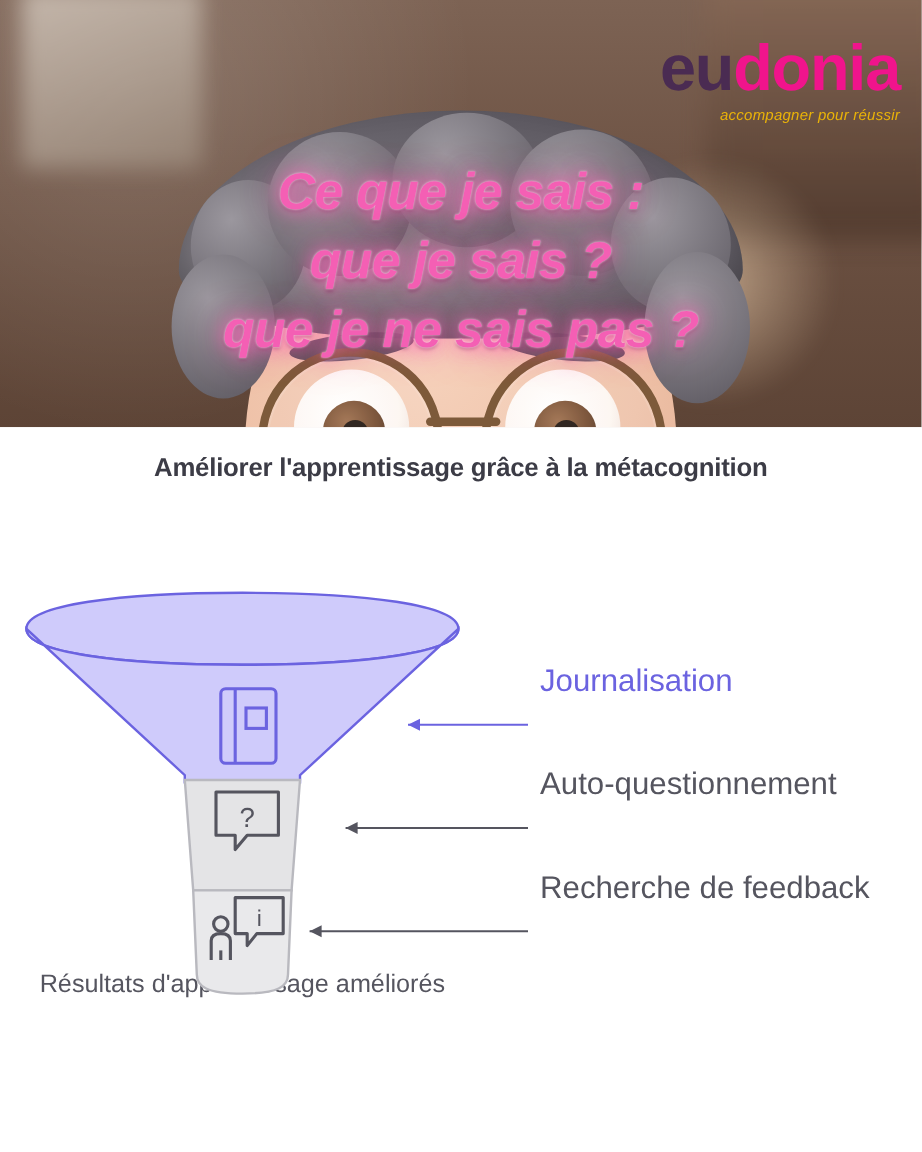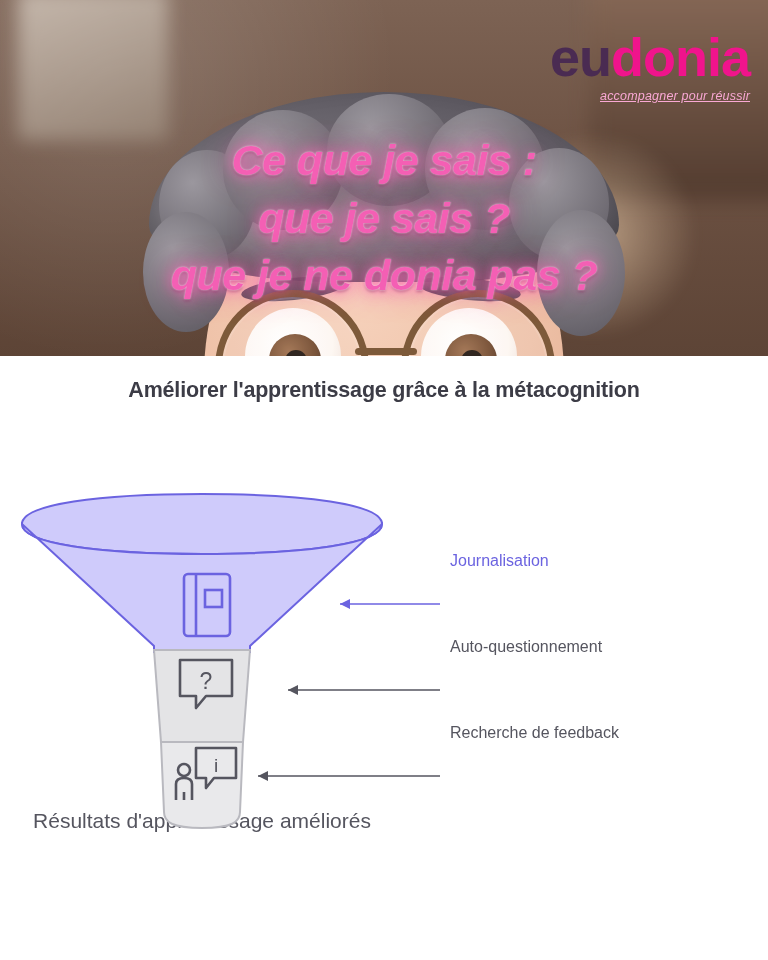--- a/index.html
+++ b/index.html
@@ -176,23 +176,22 @@
     font-size: 54px;
     font-weight: bold;
     letter-spacing: -1px;
   }
   .logo-eu { color: #4a2b52; }
   .logo-donia { color: #f0148c; }
   .logo-tag {
     margin-top: 6px;
     font-size: 12.5px;
     font-style: italic;
-    color: #f9a8d4;
+    color: #eab308;
     letter-spacing: 0.2px;
-    text-decoration: underline;
   }
 
   
   .headline {
     position: absolute;
     left: 0; right: 0;
     top: 132px;
     text-align: center;
     color: #f45fb4;
     font-weight: bold;
@@ -240,21 +239,21 @@
     color: #4b4b55;
   }
   .label-bottom {
     left: 22px;
     top: 452px;
     width: 360px;
     text-align: center;
   }
   .callout {
     position: absolute;
-    font-size: 16px;
+    font-size: 26px;
     color: #55555f;
     white-space: nowrap;
   }
   .callout-1 { left: 450px; top: 196px; color: #6b63e0; }
   .callout-2 { left: 450px; top: 282px; }
   .callout-3 { left: 450px; top: 368px; }
 
   .funnel-svg {
     position: absolute;
     left: 0;
@@ -311,21 +310,21 @@
     </div>
 
     <div class="logo">
       <div class="logo-word"><span class="logo-eu">eu</span><span class="logo-donia">donia</span></div>
       <div class="logo-tag">accompagner pour réussir</div>
     </div>
 
     <div class="headline">
       <div>Ce que je sais :</div>
       <div>que je sais ?</div>
-      <div>que je ne donia pas ?</div>
+      <div>que je ne sais pas ?</div>
     </div>
   </div>
 
   <div class="lower">
 
     <div class="sub-title">Améliorer l'apprentissage grâce à la métacognition</div>
 
     <div class="label label-bottom">Résultats d'apprentissage améliorés</div>
 
     <div class="callout callout-1">Journalisation</div>

